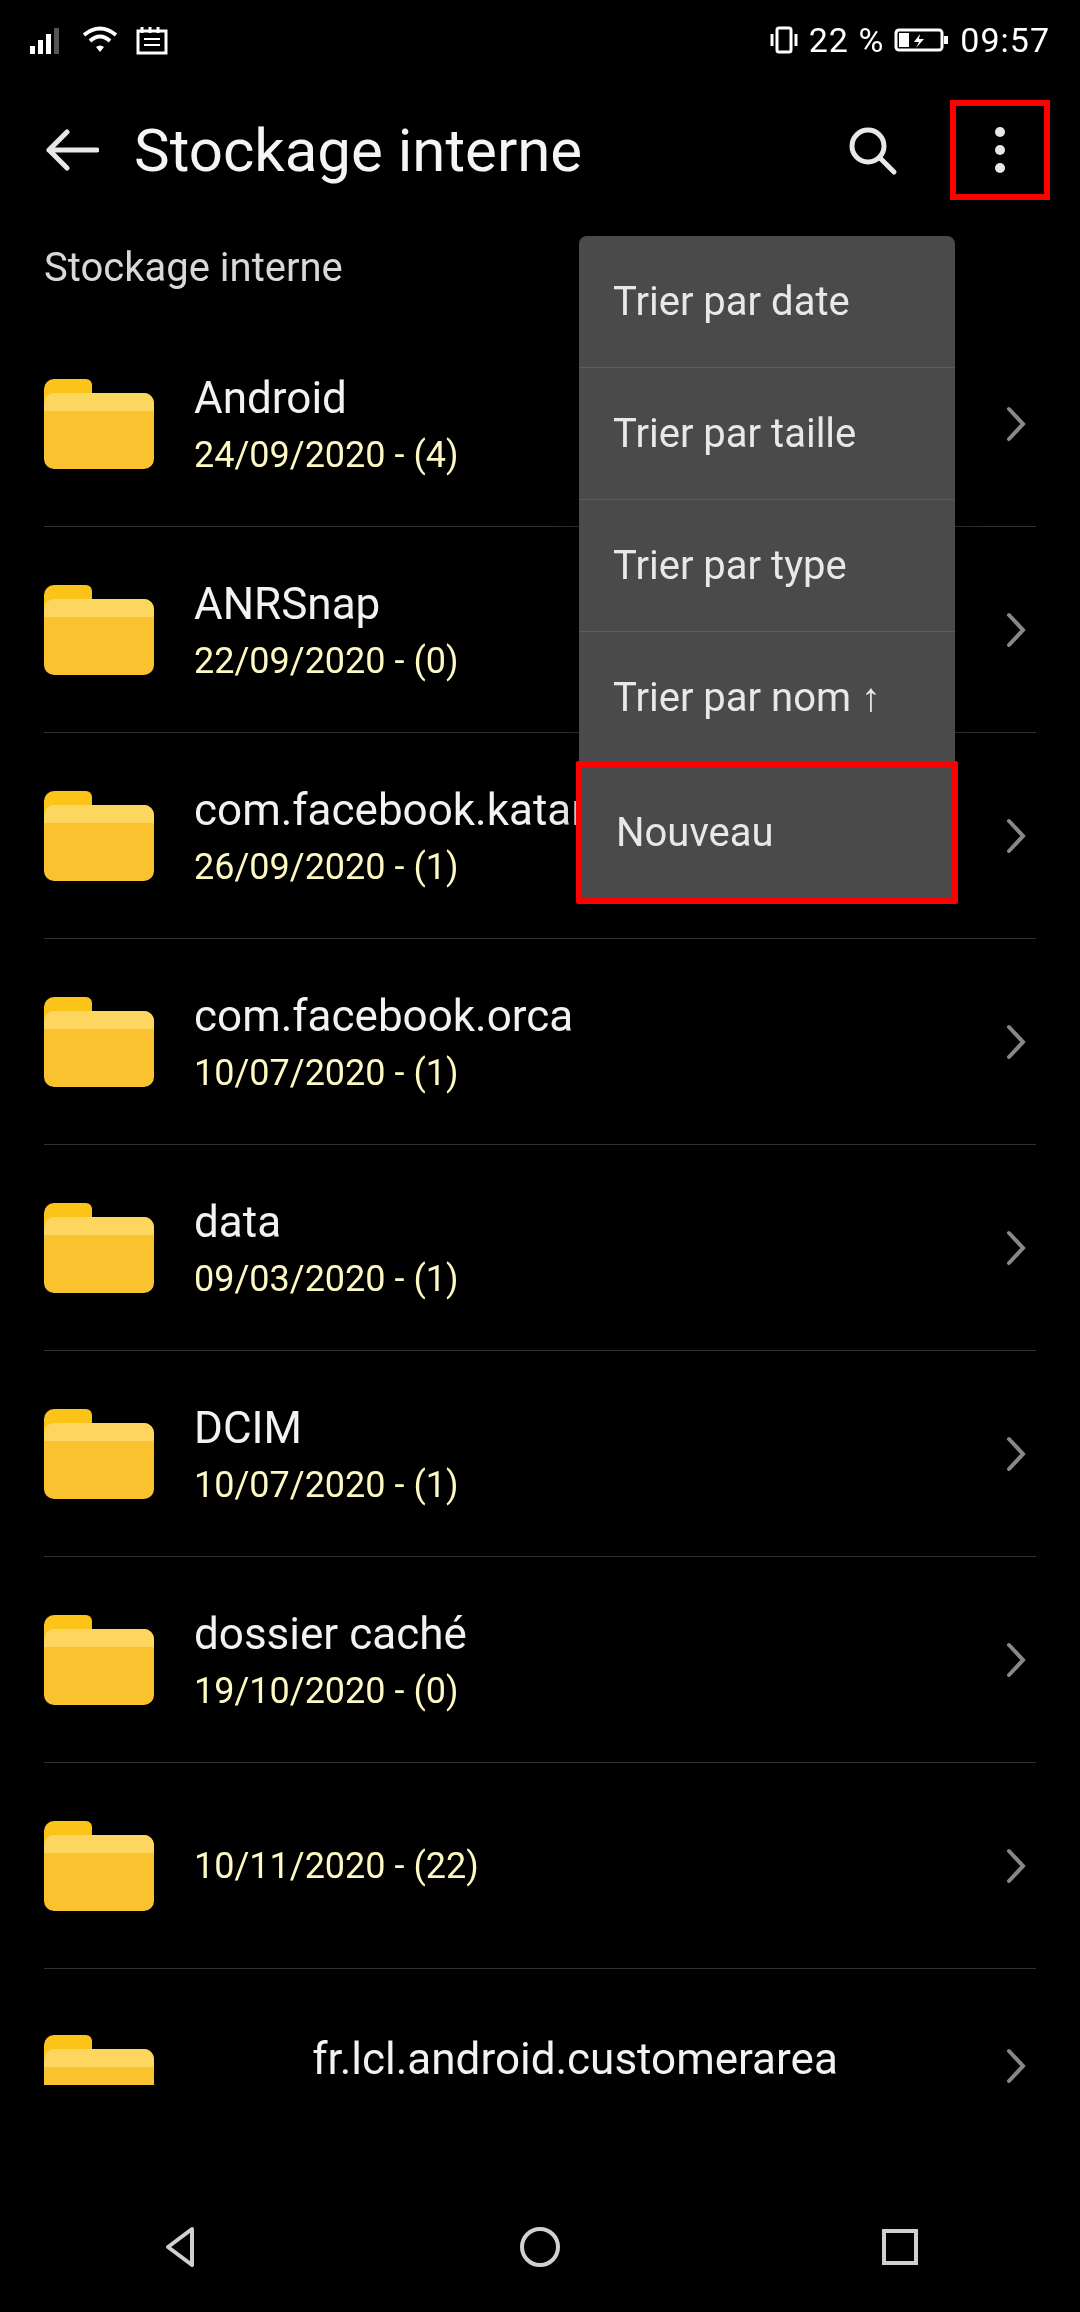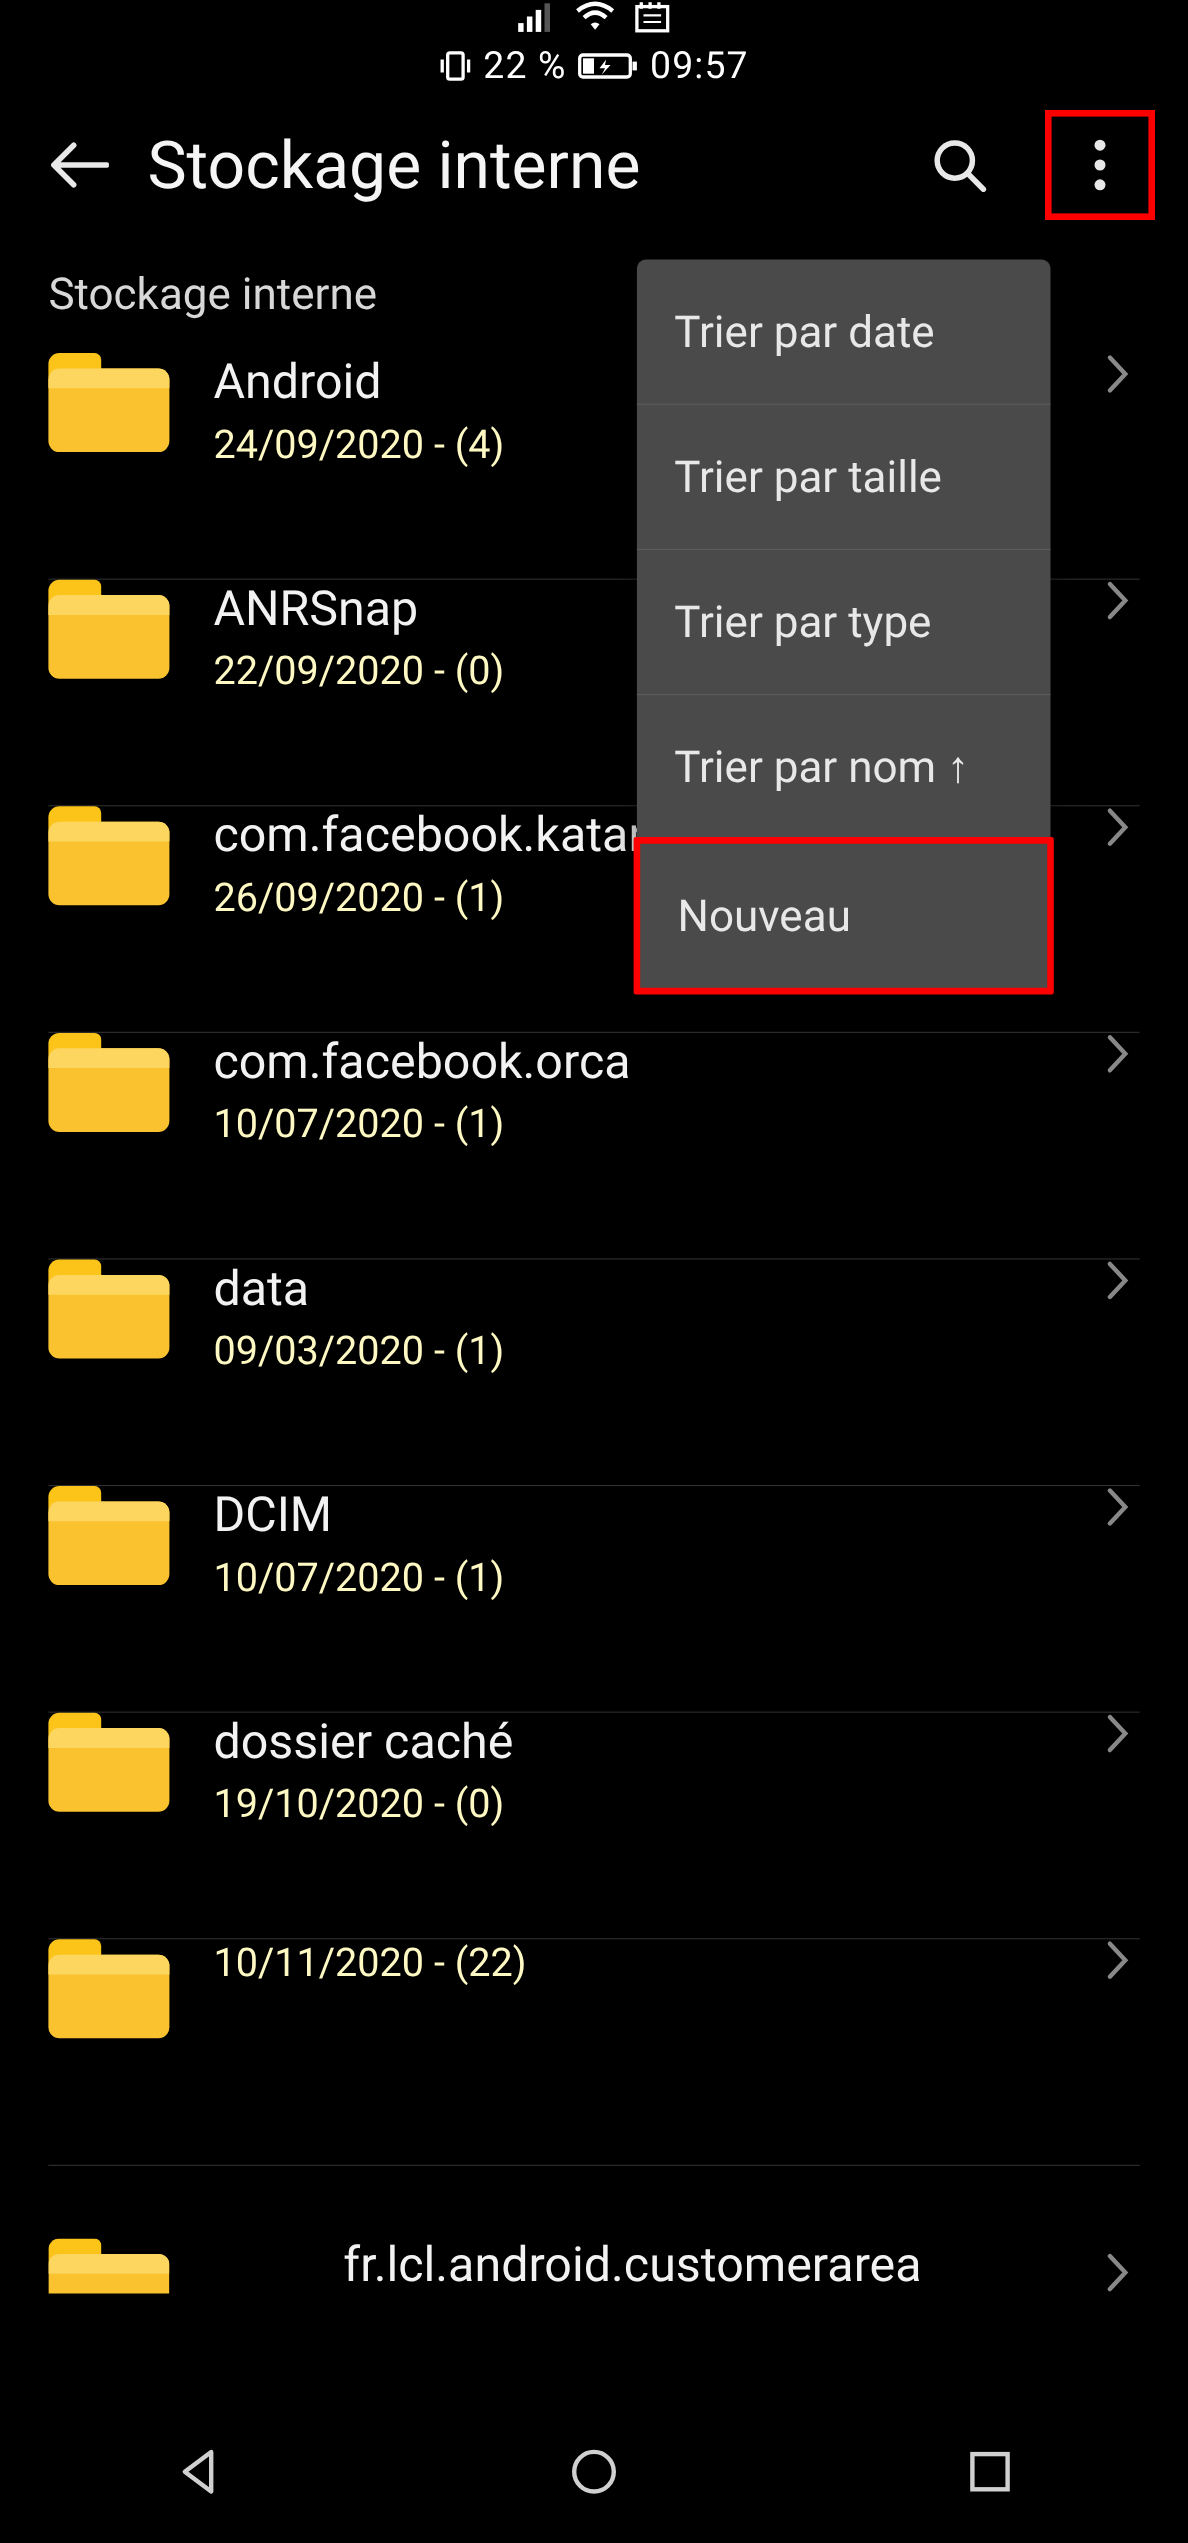--- a/index.html
+++ b/index.html
@@ -15,21 +15,20 @@
 
   
   .status-bar {
     height: 80px;
     display: flex;
     justify-content: space-between;
     align-items: center;
     padding: 0 30px;
     font-size: 34px;
     color: #fff;
-    flex-direction: column;
   }
   .status-left { display: flex; align-items: center; gap: 18px; }
   .status-right { display: flex; align-items: center; gap: 10px; font-weight: 400;}
   .status-right span { letter-spacing: 1px; }
 
   
   .app-bar {
     height: 140px;
     display: flex;
     align-items: center;
@@ -63,21 +62,21 @@
     font-size: 40px;
     color: #d8d8d8;
   }
 
   
   .folder-list {
     padding: 0 44px;
   }
   .folder-row {
     display: flex;
-    align-items: flex-start;
+    align-items: center;
     height: 206px;
     border-bottom: 1px solid #303030;
     gap: 40px;
   }
   .folder-row:first-child { border-top: none; }
   .folder-icon {
     width: 110px; height: 90px;
     position: relative;
     flex-shrink: 0;
   }

